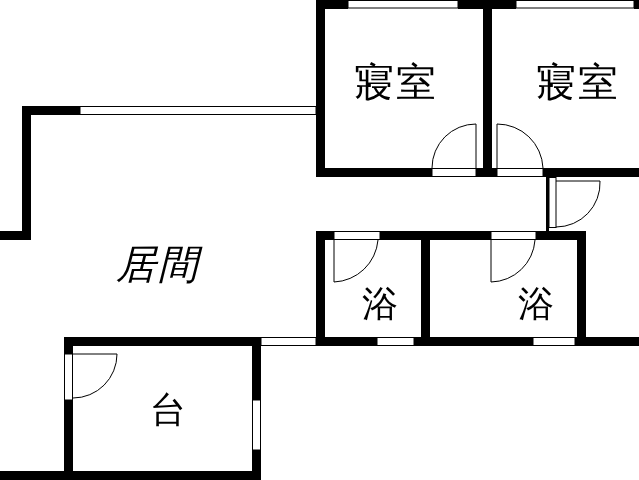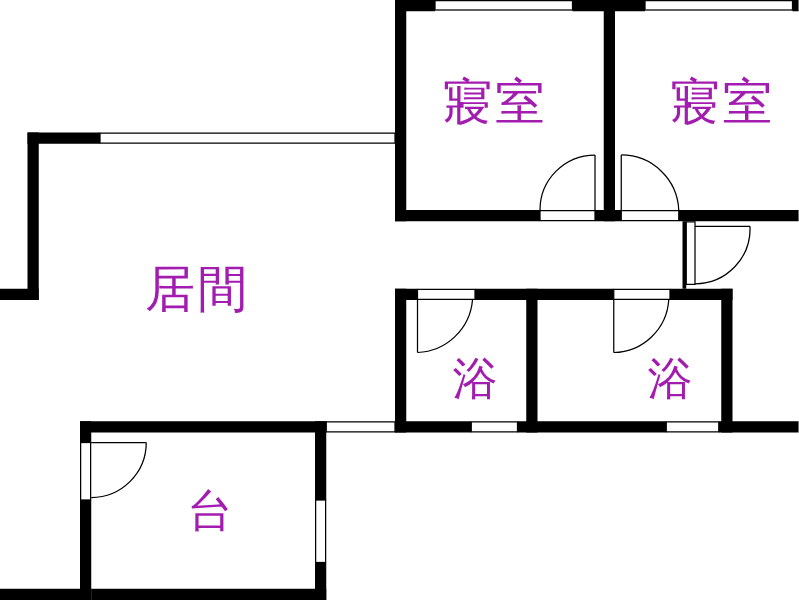--- a/index.html
+++ b/index.html
@@ -1,21 +1,21 @@
 <!DOCTYPE html>
 <html><head>
 <meta charset="utf-8">
 <style>
   html, body { margin: 0; padding: 0; background: #ffffff; }
   body { width: 639px; height: 480px; overflow: hidden; position: relative; }
   #plan { position: absolute; left: 0; top: 0; width: 639px; height: 480px; }
   .label {
     position: absolute;
     font-family: "DejaVu Sans", sans-serif;
-    color: #a21caf;
+    color: #000000;
     font-weight: 500;
     white-space: nowrap;
     line-height: 1;
   }
   .big { font-size: 40px; letter-spacing: 2px; }
   .mid { font-size: 36px; }
 </style>
 </head>
 <body>
 
@@ -91,16 +91,16 @@
     <line x1="491" y1="240" x2="491" y2="282"></line>
     <path d="M491 282 A45 45 0 0 0 535 240"></path>
 
     <line x1="73" y1="354" x2="117" y2="354"></line>
     <path d="M117 354 A44 44 0 0 1 73 398"></path>
   </g>
 </svg>
 
 <div class="label big" style="left:354px;top:62px;">寢室</div>
 <div class="label big" style="left:536px;top:62px;">寢室</div>
-<div class="label big" style="left:116px;top:212px;">居間</div>
+<div class="label big" style="left:116px;top:244px;font-style:italic;">居間</div>
 <div class="label mid" style="left:362px;top:286px;">浴</div>
 <div class="label mid" style="left:518px;top:286px;">浴</div>
 <div class="label mid" style="left:150px;top:392px;">台</div>
 
 </body></html>

